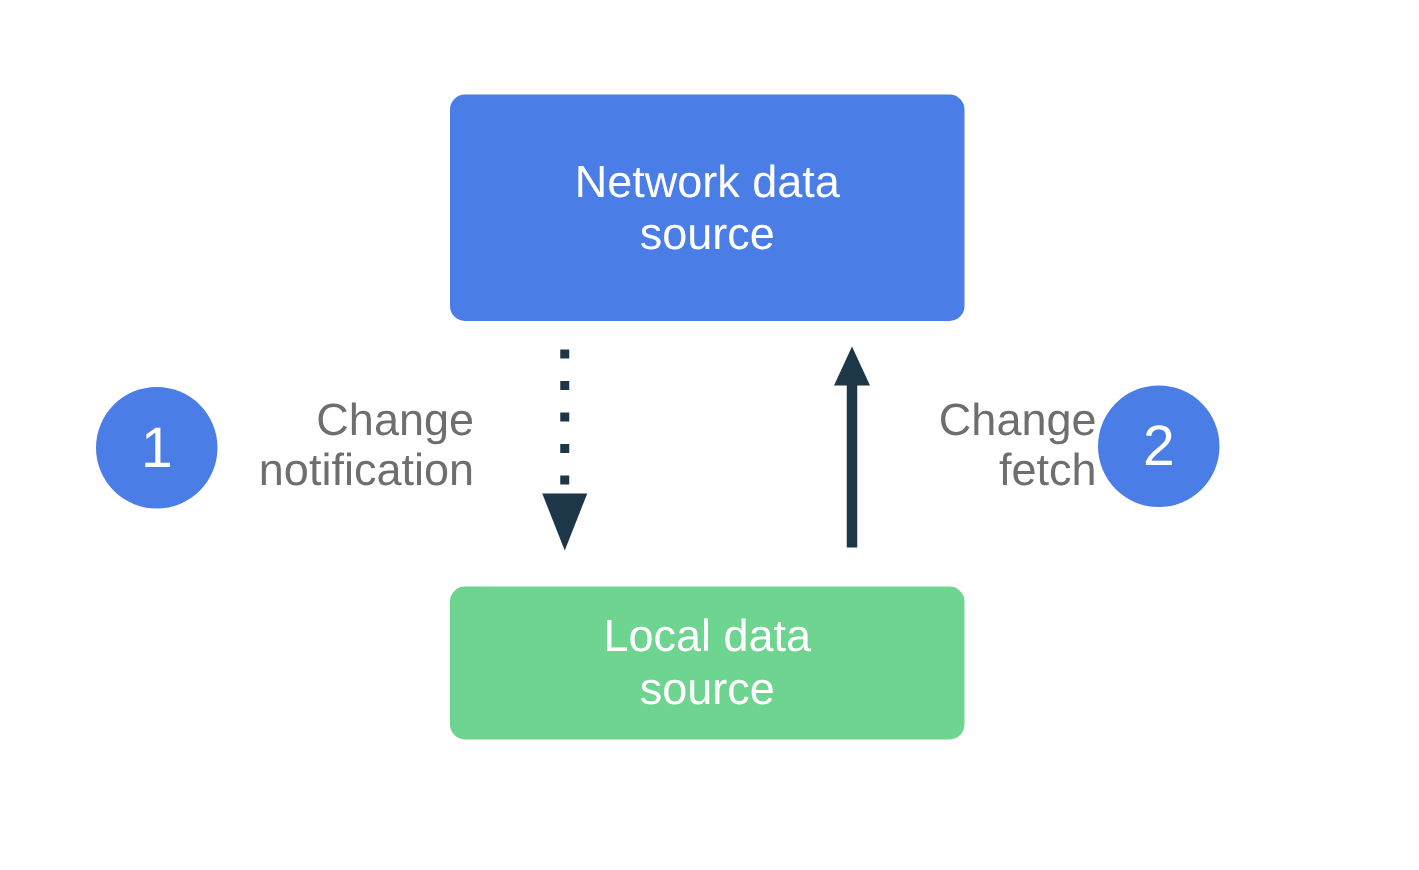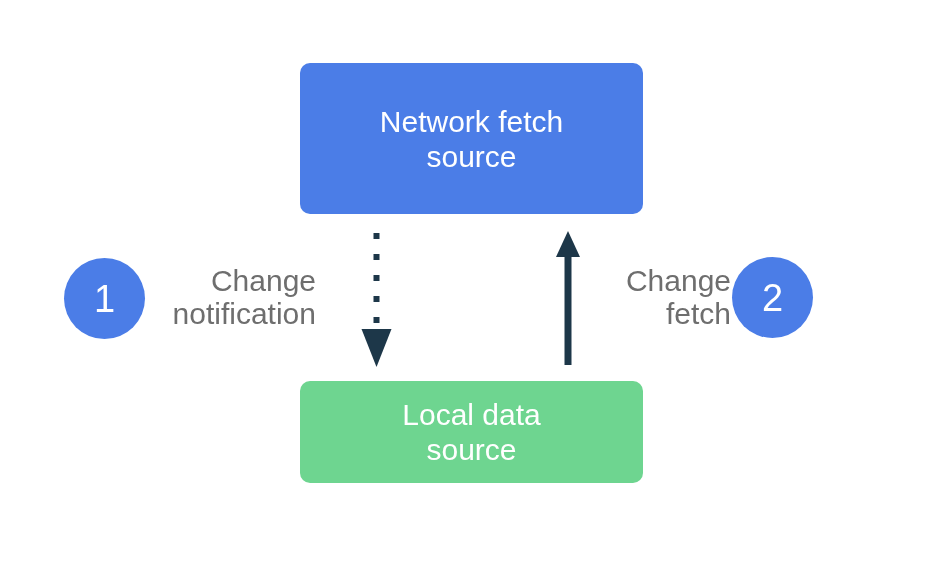--- a/index.html
+++ b/index.html
@@ -48,21 +48,21 @@
     align-items: center;
     justify-content: center;
     text-align: center;
   }
   .box-network {
     top: 63px;
     height: 151px;
     background: var(--box-blue);
   }
   .box-local {
-    top: 381px;
+    top: 391px;
     height: 102px;
     background: var(--box-green);
   }
   .box-label {
     color: var(--text-white);
     font-size: 30px;
     line-height: 35px;
     white-space: pre-line;
   }
   .step-badge {
@@ -103,21 +103,21 @@
       <line class="dotted-line" x1="376.5" y1="233" x2="376.5" y2="326"></line>
       <polygon class="arrow-head" points="361.5,329 391.5,329 376.5,367"></polygon>
     </g>
     <g>
       <line class="solid-line" x1="568" y1="252" x2="568" y2="365"></line>
       <polygon class="arrow-head" points="556,257 580,257 568,231"></polygon>
     </g>
   </svg>
 
   <div class="box box-network">
-    <span class="box-label">Network fetch
+    <span class="box-label">Network data
 source</span>
   </div>
 
   <div class="box box-local">
     <span class="box-label">Local data
 source</span>
   </div>
 
   <div class="step-badge badge-1">
     <span class="badge-number">1</span>

